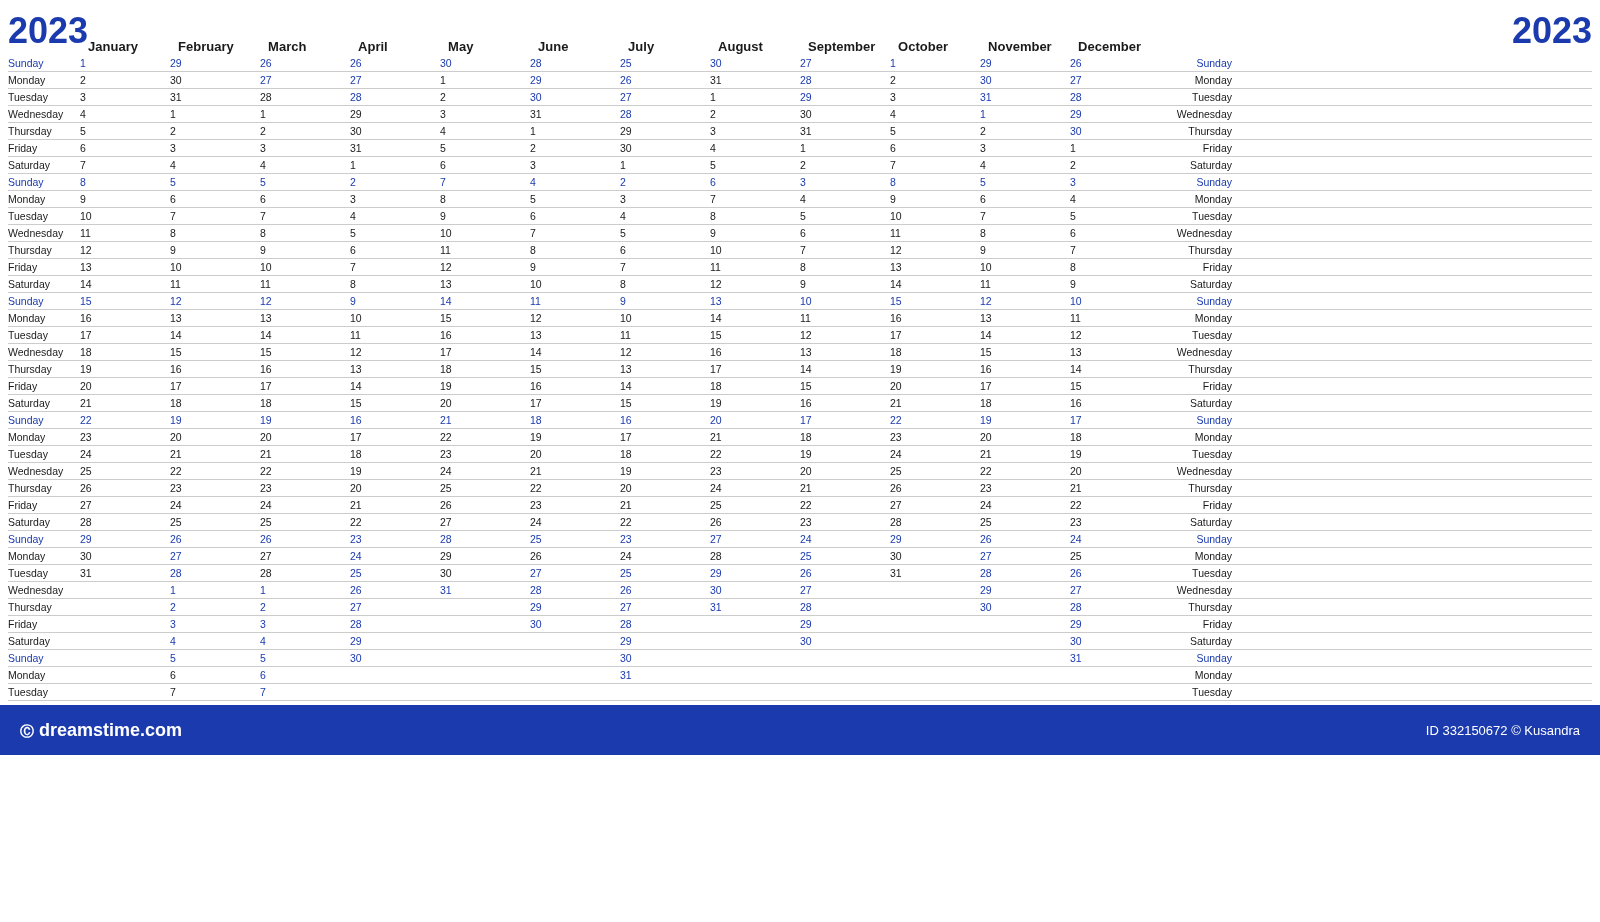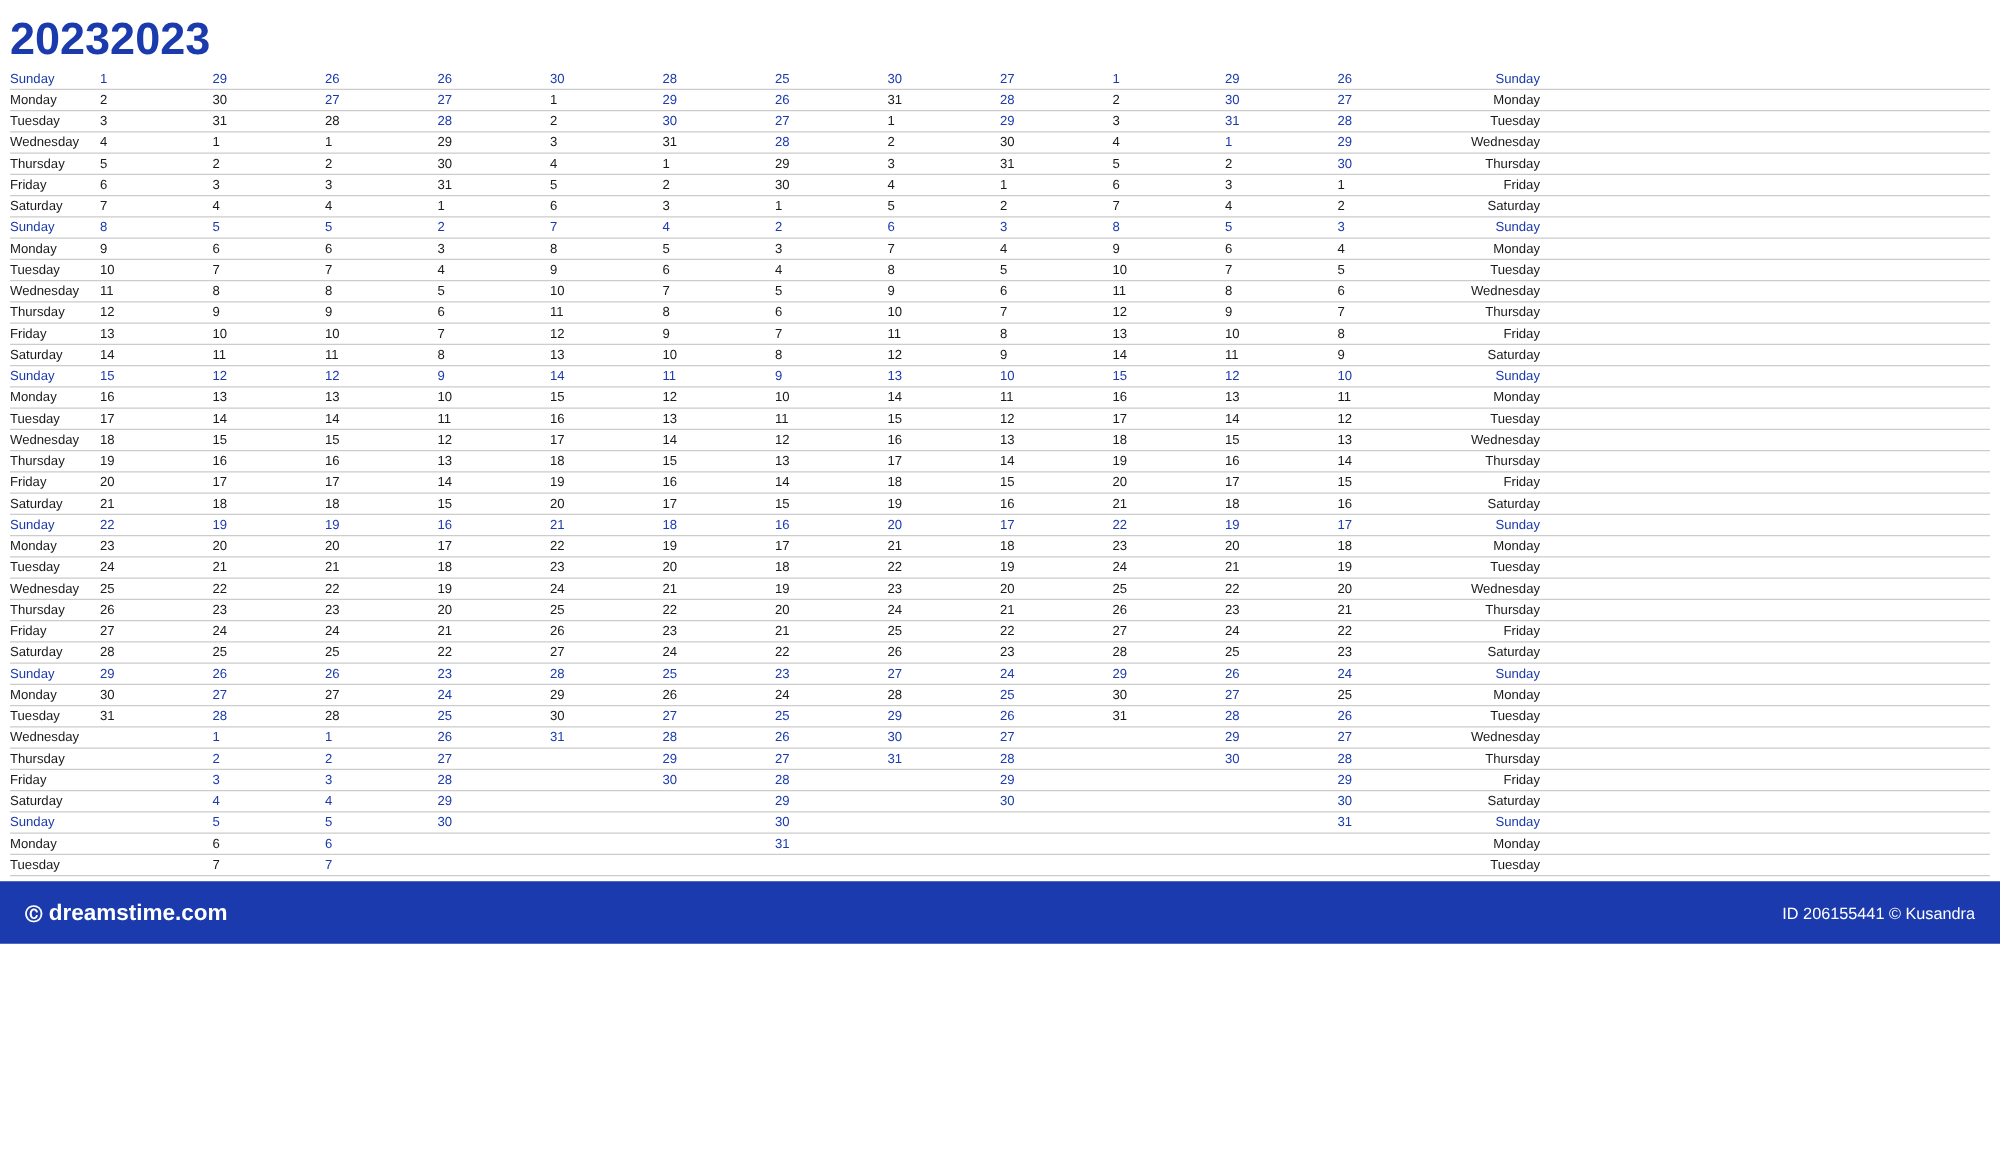--- a/index.html
+++ b/index.html
@@ -55,20 +55,34 @@
       font-size: 13px;
     }
   </style>
 </head>
 <body>
 
 <div class="calendar-container">
 
   <div class="header-top">
     <div class="year-label">2023</div>
+    <div id="month-headers-container" style="display:flex; flex:1;">
+        <div style="min-width: 90px; max-width: 90px; font-size: 13px; font-weight: bold; color: rgb(26, 26, 26);">January</div>
+        <div style="min-width: 90px; max-width: 90px; font-size: 13px; font-weight: bold; color: rgb(26, 26, 26);">February</div>
+        <div style="min-width: 90px; max-width: 90px; font-size: 13px; font-weight: bold; color: rgb(26, 26, 26);">March</div>
+        <div style="min-width: 90px; max-width: 90px; font-size: 13px; font-weight: bold; color: rgb(26, 26, 26);">April</div>
+        <div style="min-width: 90px; max-width: 90px; font-size: 13px; font-weight: bold; color: rgb(26, 26, 26);">May</div>
+        <div style="min-width: 90px; max-width: 90px; font-size: 13px; font-weight: bold; color: rgb(26, 26, 26);">June</div>
+        <div style="min-width: 90px; max-width: 90px; font-size: 13px; font-weight: bold; color: rgb(26, 26, 26);">July</div>
+        <div style="min-width: 90px; max-width: 90px; font-size: 13px; font-weight: bold; color: rgb(26, 26, 26);">August</div>
+        <div style="min-width: 90px; max-width: 90px; font-size: 13px; font-weight: bold; color: rgb(26, 26, 26);">September</div>
+        <div style="min-width: 90px; max-width: 90px; font-size: 13px; font-weight: bold; color: rgb(26, 26, 26);">October</div>
+        <div style="min-width: 90px; max-width: 90px; font-size: 13px; font-weight: bold; color: rgb(26, 26, 26);">November</div>
+        <div style="min-width: 90px; max-width: 90px; font-size: 13px; font-weight: bold; color: rgb(26, 26, 26);">December</div>
+      </div>
     <div class="year-label-right">2023</div>
   </div>
 
   <div id="calendar-grid">
       <div style="display: flex; align-items: center; border-bottom: 1px solid rgb(204, 204, 204); height: 17px; min-height: 17px;">
         <div style="min-width: 72px; max-width: 72px; font-size: 10.5px; font-weight: normal; color: rgb(26, 58, 173);">Sunday</div>
         <div style="min-width: 90px; max-width: 90px; font-size: 10.5px; color: rgb(26, 58, 173);">1</div>
         <div style="min-width: 90px; max-width: 90px; font-size: 10.5px; color: rgb(26, 58, 173);">29</div>
         <div style="min-width: 90px; max-width: 90px; font-size: 10.5px; color: rgb(26, 58, 173);">26</div>
         <div style="min-width: 90px; max-width: 90px; font-size: 10.5px; color: rgb(26, 58, 173);">26</div>
@@ -674,14 +688,14 @@
         <div style="min-width: 90px; max-width: 90px; font-size: 10.5px; color: rgb(26, 58, 173);"></div>
         <div style="min-width: 72px; max-width: 72px; font-size: 10.5px; font-weight: normal; text-align: right; color: rgb(26, 26, 26);">Tuesday</div>
       </div>
     </div>
 </div>
 
 <div class="footer">
   <div class="footer-logo">
     <span style="font-size:14px;">Ⓒ</span> <span>dreamstime.com</span>
   </div>
-  <div class="footer-id">ID 206155441 © Kusandra</div>
+  <div class="footer-id">ID 332150672 © Kusandra</div>
 </div>
 
 </body></html>

